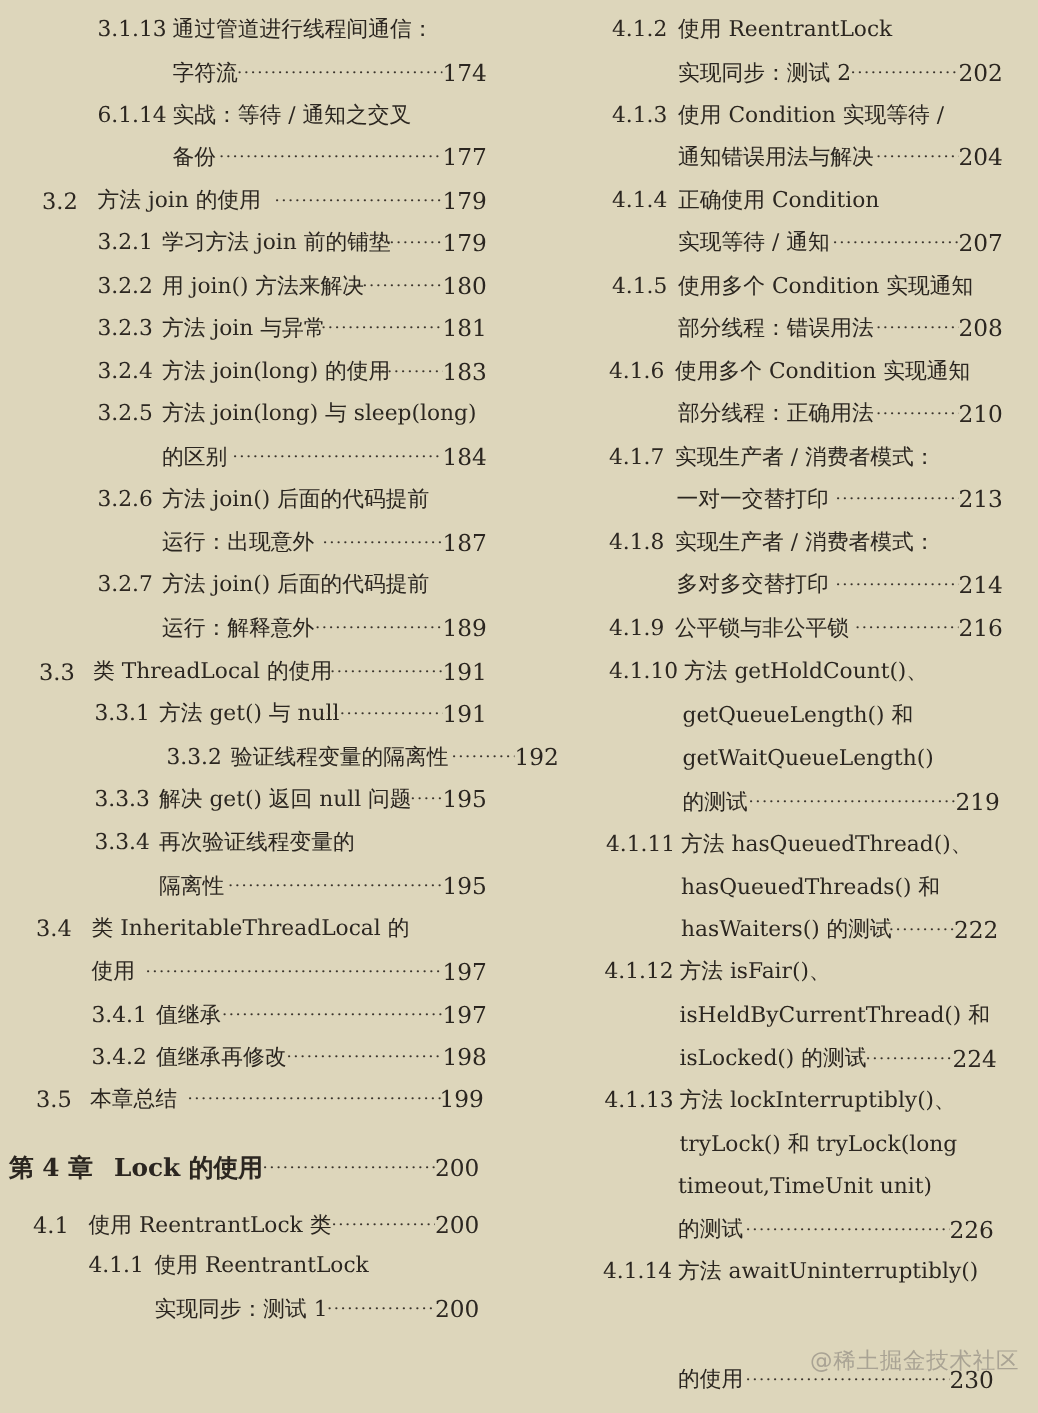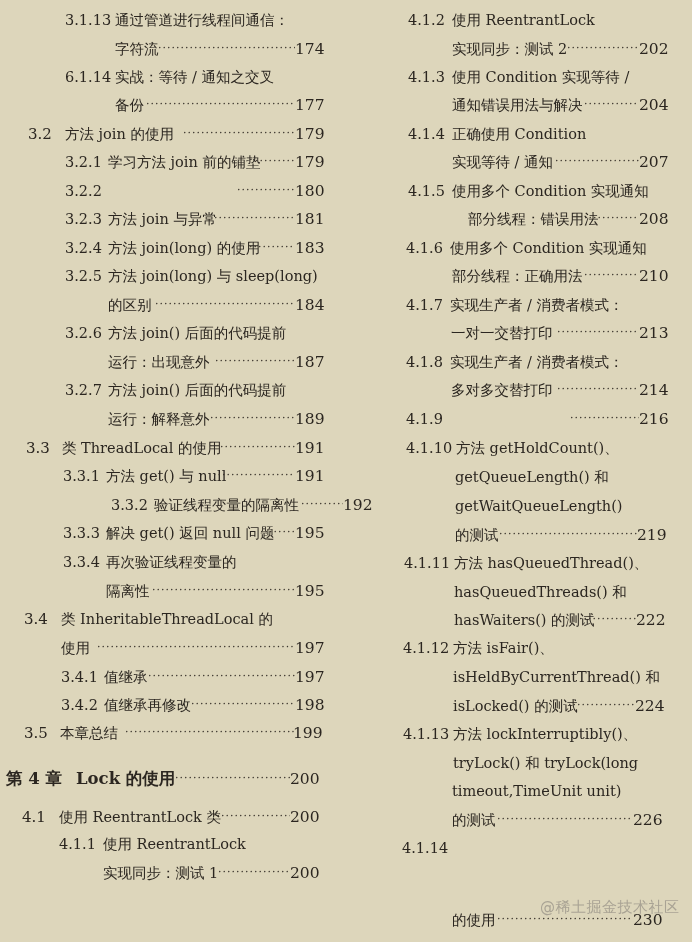--- a/index.html
+++ b/index.html
@@ -62,20 +62,21 @@
 
 <div class="line" style="top:150px;left:0;width:330px;">
   <span class="num" style="left:65px;">3.2.1</span>
   <span class="txt" style="left:108px;">学习方法 join 前的铺垫</span>
   <span class="dots" style="left:255px;width:40px;"></span>
   <span class="pg" style="left:295px;width:28px;">179</span>
 </div>
 
 <div class="line" style="top:179px;left:0;width:330px;">
   <span class="num" style="left:65px;">3.2.2</span>
+  <span class="txt" style="left:108px;">用 join() 方法来解决</span>
   <span class="dots" style="left:237px;width:58px;"></span>
   <span class="pg" style="left:295px;width:28px;">180</span>
 </div>
 
 <div class="line" style="top:207px;left:0;width:330px;">
   <span class="num" style="left:65px;">3.2.3</span>
   <span class="txt" style="left:108px;">方法 join 与异常</span>
   <span class="dots" style="left:214px;width:81px;"></span>
   <span class="pg" style="left:295px;width:28px;">181</span>
 </div>
@@ -235,21 +236,21 @@
 <div class="line" style="top:150px;left:346px;width:330px;">
   <span class="txt" style="left:106px;">实现等待 / 通知</span>
   <span class="dots" style="left:209px;width:84px;"></span>
   <span class="pg" style="left:293px;width:28px;">207</span>
 </div>
 <div class="line" style="top:179px;left:346px;width:330px;">
   <span class="num" style="left:62px;">4.1.5</span>
   <span class="txt" style="left:106px;">使用多个 Condition 实现通知</span>
 </div>
 <div class="line" style="top:207px;left:346px;width:330px;">
-  <span class="txt" style="left:106px;margin-left:16px;">部分线程：错误用法</span>
+  <span class="txt" style="left:106px;">部分线程：错误用法</span>
   <span class="dots" style="left:238px;width:55px;"></span>
   <span class="pg" style="left:293px;width:28px;">208</span>
 </div>
 <div class="line" style="top:236px;left:346px;width:330px;">
   <span class="num" style="left:60px;">4.1.6</span>
   <span class="txt" style="left:104px;">使用多个 Condition 实现通知</span>
 </div>
 <div class="line" style="top:264px;left:346px;width:330px;">
   <span class="txt" style="left:106px;">部分线程：正确用法</span>
   <span class="dots" style="left:238px;width:55px;"></span>
@@ -268,20 +269,21 @@
   <span class="num" style="left:60px;">4.1.8</span>
   <span class="txt" style="left:104px;">实现生产者 / 消费者模式：</span>
 </div>
 <div class="line" style="top:378px;left:346px;width:330px;">
   <span class="txt" style="left:105px;">多对多交替打印</span>
   <span class="dots" style="left:211px;width:82px;"></span>
   <span class="pg" style="left:293px;width:28px;">214</span>
 </div>
 <div class="line" style="top:407px;left:346px;width:330px;">
   <span class="num" style="left:60px;">4.1.9</span>
+  <span class="txt" style="left:104px;">公平锁与非公平锁</span>
   <span class="dots" style="left:224px;width:69px;"></span>
   <span class="pg" style="left:293px;width:28px;">216</span>
 </div>
 <div class="line" style="top:436px;left:346px;width:330px;">
   <span class="num" style="left:60px;">4.1.10</span>
   <span class="txt" style="left:110px;">方法 getHoldCount()、</span>
 </div>
 <div class="line" style="top:465px;left:346px;width:330px;">
   <span class="txt" style="left:109px;">getQueueLength() 和</span>
 </div>
@@ -327,20 +329,21 @@
 <div class="line" style="top:779px;left:346px;width:330px;">
   <span class="txt" style="left:106px;">timeout,TimeUnit unit)</span>
 </div>
 <div class="line" style="top:808px;left:346px;width:330px;">
   <span class="txt" style="left:106px;">的测试</span>
   <span class="dots" style="left:151px;width:136px;"></span>
   <span class="pg" style="left:287px;width:28px;">226</span>
 </div>
 <div class="line" style="top:836px;left:346px;width:330px;">
   <span class="num" style="left:56px;">4.1.14</span>
+  <span class="txt" style="left:106px;">方法 awaitUninterruptibly()</span>
 </div>
 <div class="line" style="top:865px;left:346px;width:330px;margin-top:43px;">
   <span class="txt" style="left:106px;">的使用</span>
   <span class="dots" style="left:151px;width:136px;"></span>
   <span class="pg" style="left:287px;width:28px;">230</span>
 </div>
 
 <div class="watermark">@稀土掘金技术社区</div>
 
 </body></html>

